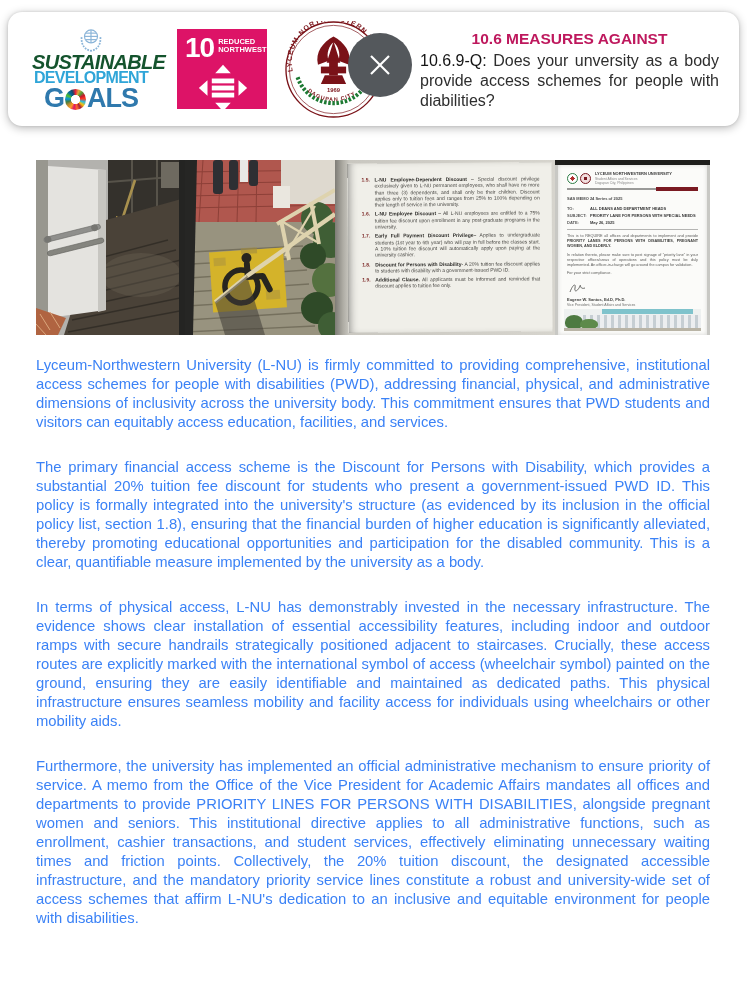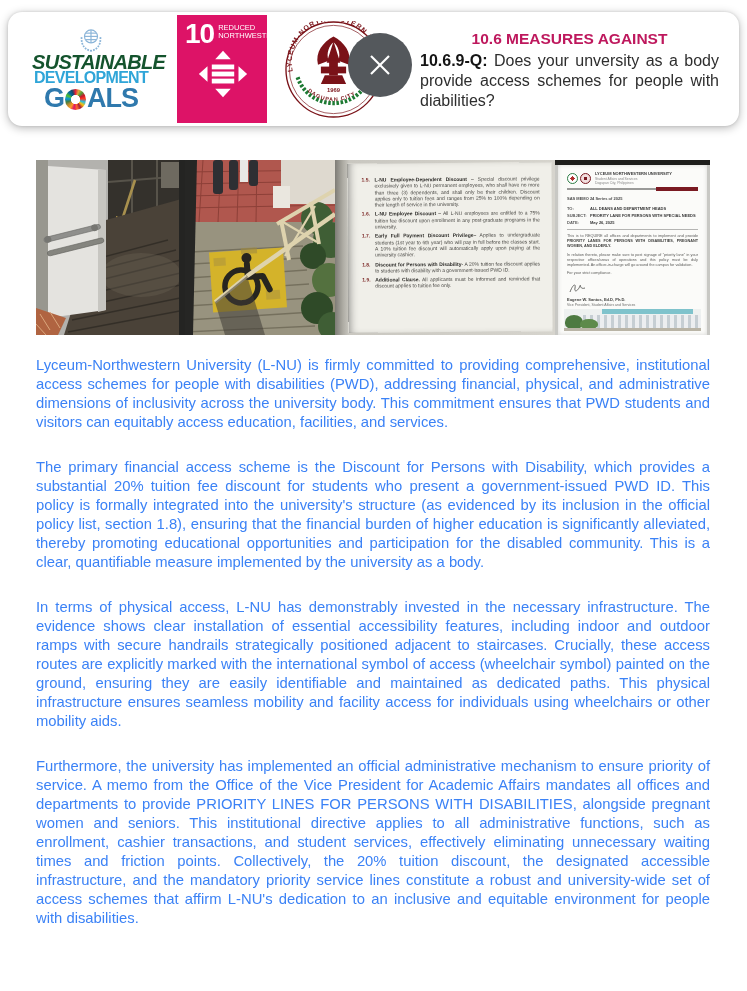--- a/index.html
+++ b/index.html
@@ -20,37 +20,37 @@
   .sdg-w1{color:#14532d;font-weight:bold;font-size:20px;letter-spacing:-.7px;line-height:15px;font-style:italic;}
   .sdg-w2{color:#2fa5d8;font-weight:bold;font-size:16px;letter-spacing:-.7px;line-height:15px;}
   .goals-row{display:flex;align-items:center;justify-content:center;color:#2f79ad;font-weight:bold;font-size:27px;letter-spacing:-1px;line-height:26px;}
   .sdg-wheel{
     width:21px;height:21px;border-radius:50%;margin:2px 1px 0;flex:0 0 auto;
     background:
       radial-gradient(closest-side,#fff 42%,rgba(255,255,255,0) 44%),
       conic-gradient(#e5243b,#dda63a,#4c9f38,#c5192d,#ff3a21,#26bde2,#fcc30b,#a21942,#fd6925,#dd1367,#fd9d24,#bf8b2e,#3f7e44,#0a97d9,#56c02b,#00689d,#19486a,#e5243b);
   }
   .sdg-badge{
-    width:90px;height:108px;margin-left:27px;background:#dd1367;color:#fff;
+    width:90px;height:80px;margin-left:27px;background:#dd1367;color:#fff;
     box-sizing:border-box;padding:6px 6px 4px 8px;flex:0 0 auto;
   }
   .badge-top{display:flex;align-items:flex-start;}
   .badge-num{font-size:28px;font-weight:bold;line-height:26px;letter-spacing:-1px;}
-  .badge-label{font-size:7.5px;font-weight:normal;line-height:8px;margin:3px 0 0 4px;text-align:left;}
+  .badge-label{font-size:7.5px;font-weight:bold;line-height:8px;margin:3px 0 0 4px;text-align:left;}
   .badge-icon{display:block;margin:2px auto 0;}
   .seal-wrap{width:97px;height:97px;margin-left:18px;position:relative;z-index:1;flex:0 0 auto;}
   .close-btn{
     width:64px;height:64px;border-radius:50%;background:#54585c;
     margin-left:-34px;margin-top:-8px;position:relative;z-index:2;
     display:flex;align-items:center;justify-content:center;flex:0 0 auto;cursor:pointer;
   }
   .htext{flex:1;box-sizing:border-box;padding:2px 20px 0 8px;}
   .h-title{text-align:center;color:#be185d;font-weight:bold;font-size:15.5px;line-height:19px;}
   .h-question{font-size:16px;line-height:20px;color:#2e2e2e;text-align:justify;margin-top:3px;}
-  .h-qlabel{font-weight:bold;color:#141414;}
+  .h-qlabel{font-weight:normal;color:#141414;}
   
   .strip{position:absolute;left:36px;top:160px;width:674px;height:175px;display:flex;}
   .ph{height:175px;position:relative;overflow:hidden;flex:0 0 auto;}
   .ph1{width:149px;} .ph2{width:150px;} .ph3{width:220px;} .ph4{width:155px;}
   
   .doc-outer{width:100%;height:100%;background:linear-gradient(90deg,#7e7c76 0,#aeaca4 8px,#c9c7c0 14px,#d6d4cd 100%);position:relative;}
   .doc-page{
     position:absolute;left:13px;top:3px;right:3px;bottom:3px;
     background:#f0efe9;transform:rotate(-.4deg);
     box-shadow:inset 6px 0 8px -5px rgba(0,0,0,.45);

